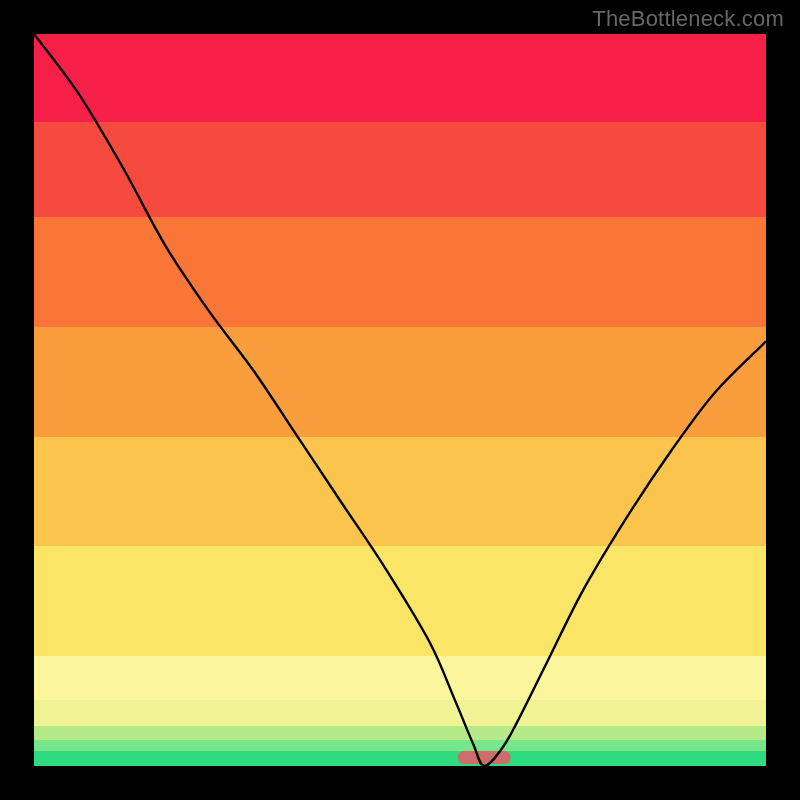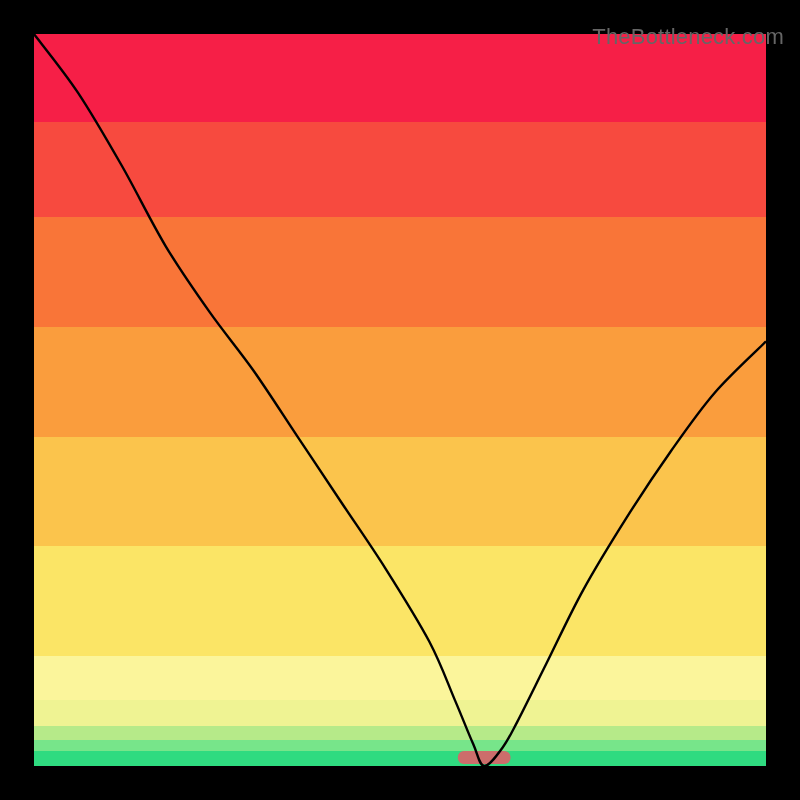--- a/index.html
+++ b/index.html
@@ -15,21 +15,21 @@
     width: 800px;
     height: 800px;
   }
   svg {
     position: absolute;
     top: 0;
     left: 0;
   }
   .watermark {
     position: absolute;
-    top: 24px;
+    top: 6px;
     right: 16px;
     font-family: Arial, Helvetica, sans-serif;
     font-size: 22px;
     color: #666;
     letter-spacing: 0.2px;
     text-align: right;
   }
 </style>
 </head>
 <body>

